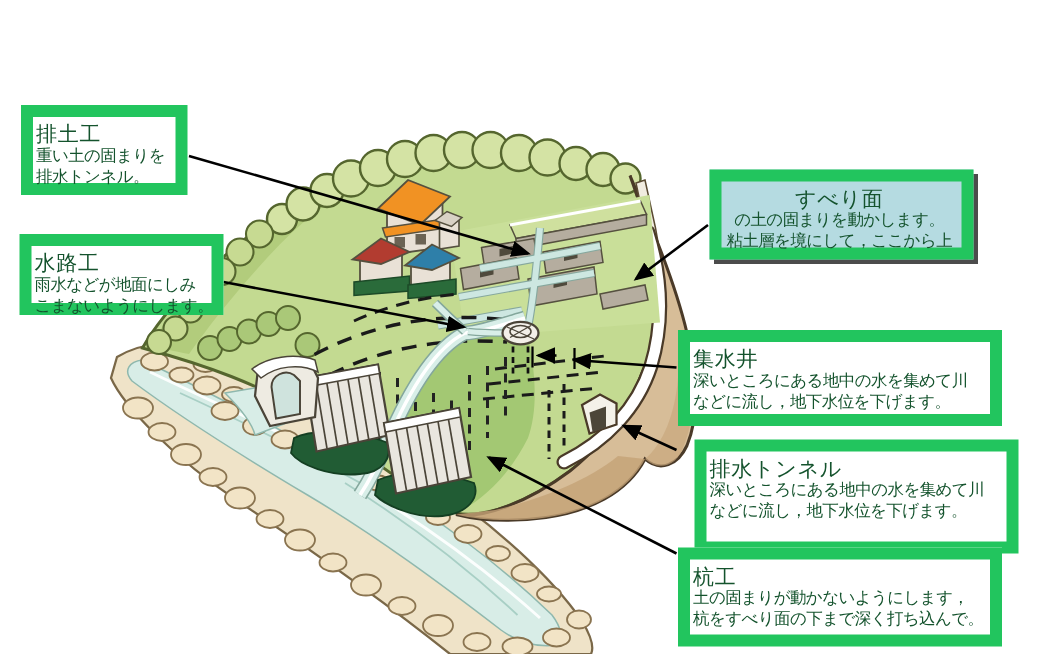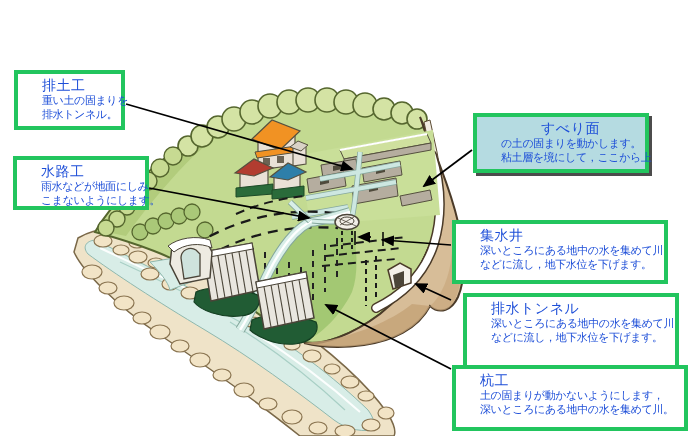--- a/index.html
+++ b/index.html
@@ -1,29 +1,29 @@
 <!DOCTYPE html>
 <html><head>
 <meta charset="utf-8">
 <style>
   html,body{margin:0;padding:0;background:#fff;}
   #stage{position:relative;width:700px;height:436px;background:#ffffff;overflow:hidden;
          font-family:"Liberation Sans","DejaVu Sans",sans-serif;}
   #art{position:absolute;left:0;top:0;z-index:1;}
   .label-box{position:absolute;z-index:3;box-sizing:border-box;background:#fff;
-             border:4px solid #22c55e;padding:3px 5px 2px 24px;color:#1d4ed8;}
+             border:8px solid #22c55e;padding:3px 5px 2px 2px;color:#14532d;}
   .label-box .t{font-size:14px;line-height:1.15;letter-spacing:.5px;}
   .label-box .b{font-size:11px;line-height:1.3;letter-spacing:-0.4px;white-space:nowrap;}
   #box-suberimen{background:#b5dbe1;box-shadow:3px 3px 0 #4c4c4c;}
   #box-haidoko  {left:14px; top:70px;  width:111px;height:60px;}
   #box-suiroko  {left:13px; top:156px; width:136px;height:54px;}
   #box-suberimen{left:473px;top:113px; width:176px;height:60px;text-align:center;}
   #box-shusuisei{left:452px;top:220px; width:216px;height:64px;}
   #box-haisui   {left:463px;top:293px; width:216px;height:76px;}
-  #box-kuiko    {left:452px;top:365px; width:236px;height:66px;}
+  #box-kuiko    {left:452px;top:365px; width:216px;height:66px;}
 </style>
 </head>
 <body>
 
 <div id="stage">
 
 <svg id="art" width="700" height="436" viewBox="0 0 700 436" xmlns="http://www.w3.org/2000/svg">
   <defs>
     <marker id="ah" markerWidth="13" markerHeight="11" refX="11" refY="5.5" orient="auto" markerUnits="userSpaceOnUse">
       <path d="M0,0 L13,5.5 L0,11 Z" fill="#000"></path>
@@ -322,16 +322,16 @@
 
   <div class="label-box" id="box-haisui">
     <div class="t">排水トンネル</div>
     <div class="b">深いところにある地中の水を集めて川</div>
     <div class="b">などに流し，地下水位を下げます。</div>
   </div>
 
   <div class="label-box" id="box-kuiko">
     <div class="t">杭工</div>
     <div class="b">土の固まりが動かないようにします，</div>
-    <div class="b">深いところにある地中の水を集めて川。</div>
+    <div class="b">杭をすべり面の下まで深く打ち込んで。</div>
   </div>
 
 </div>
 
 </body></html>

